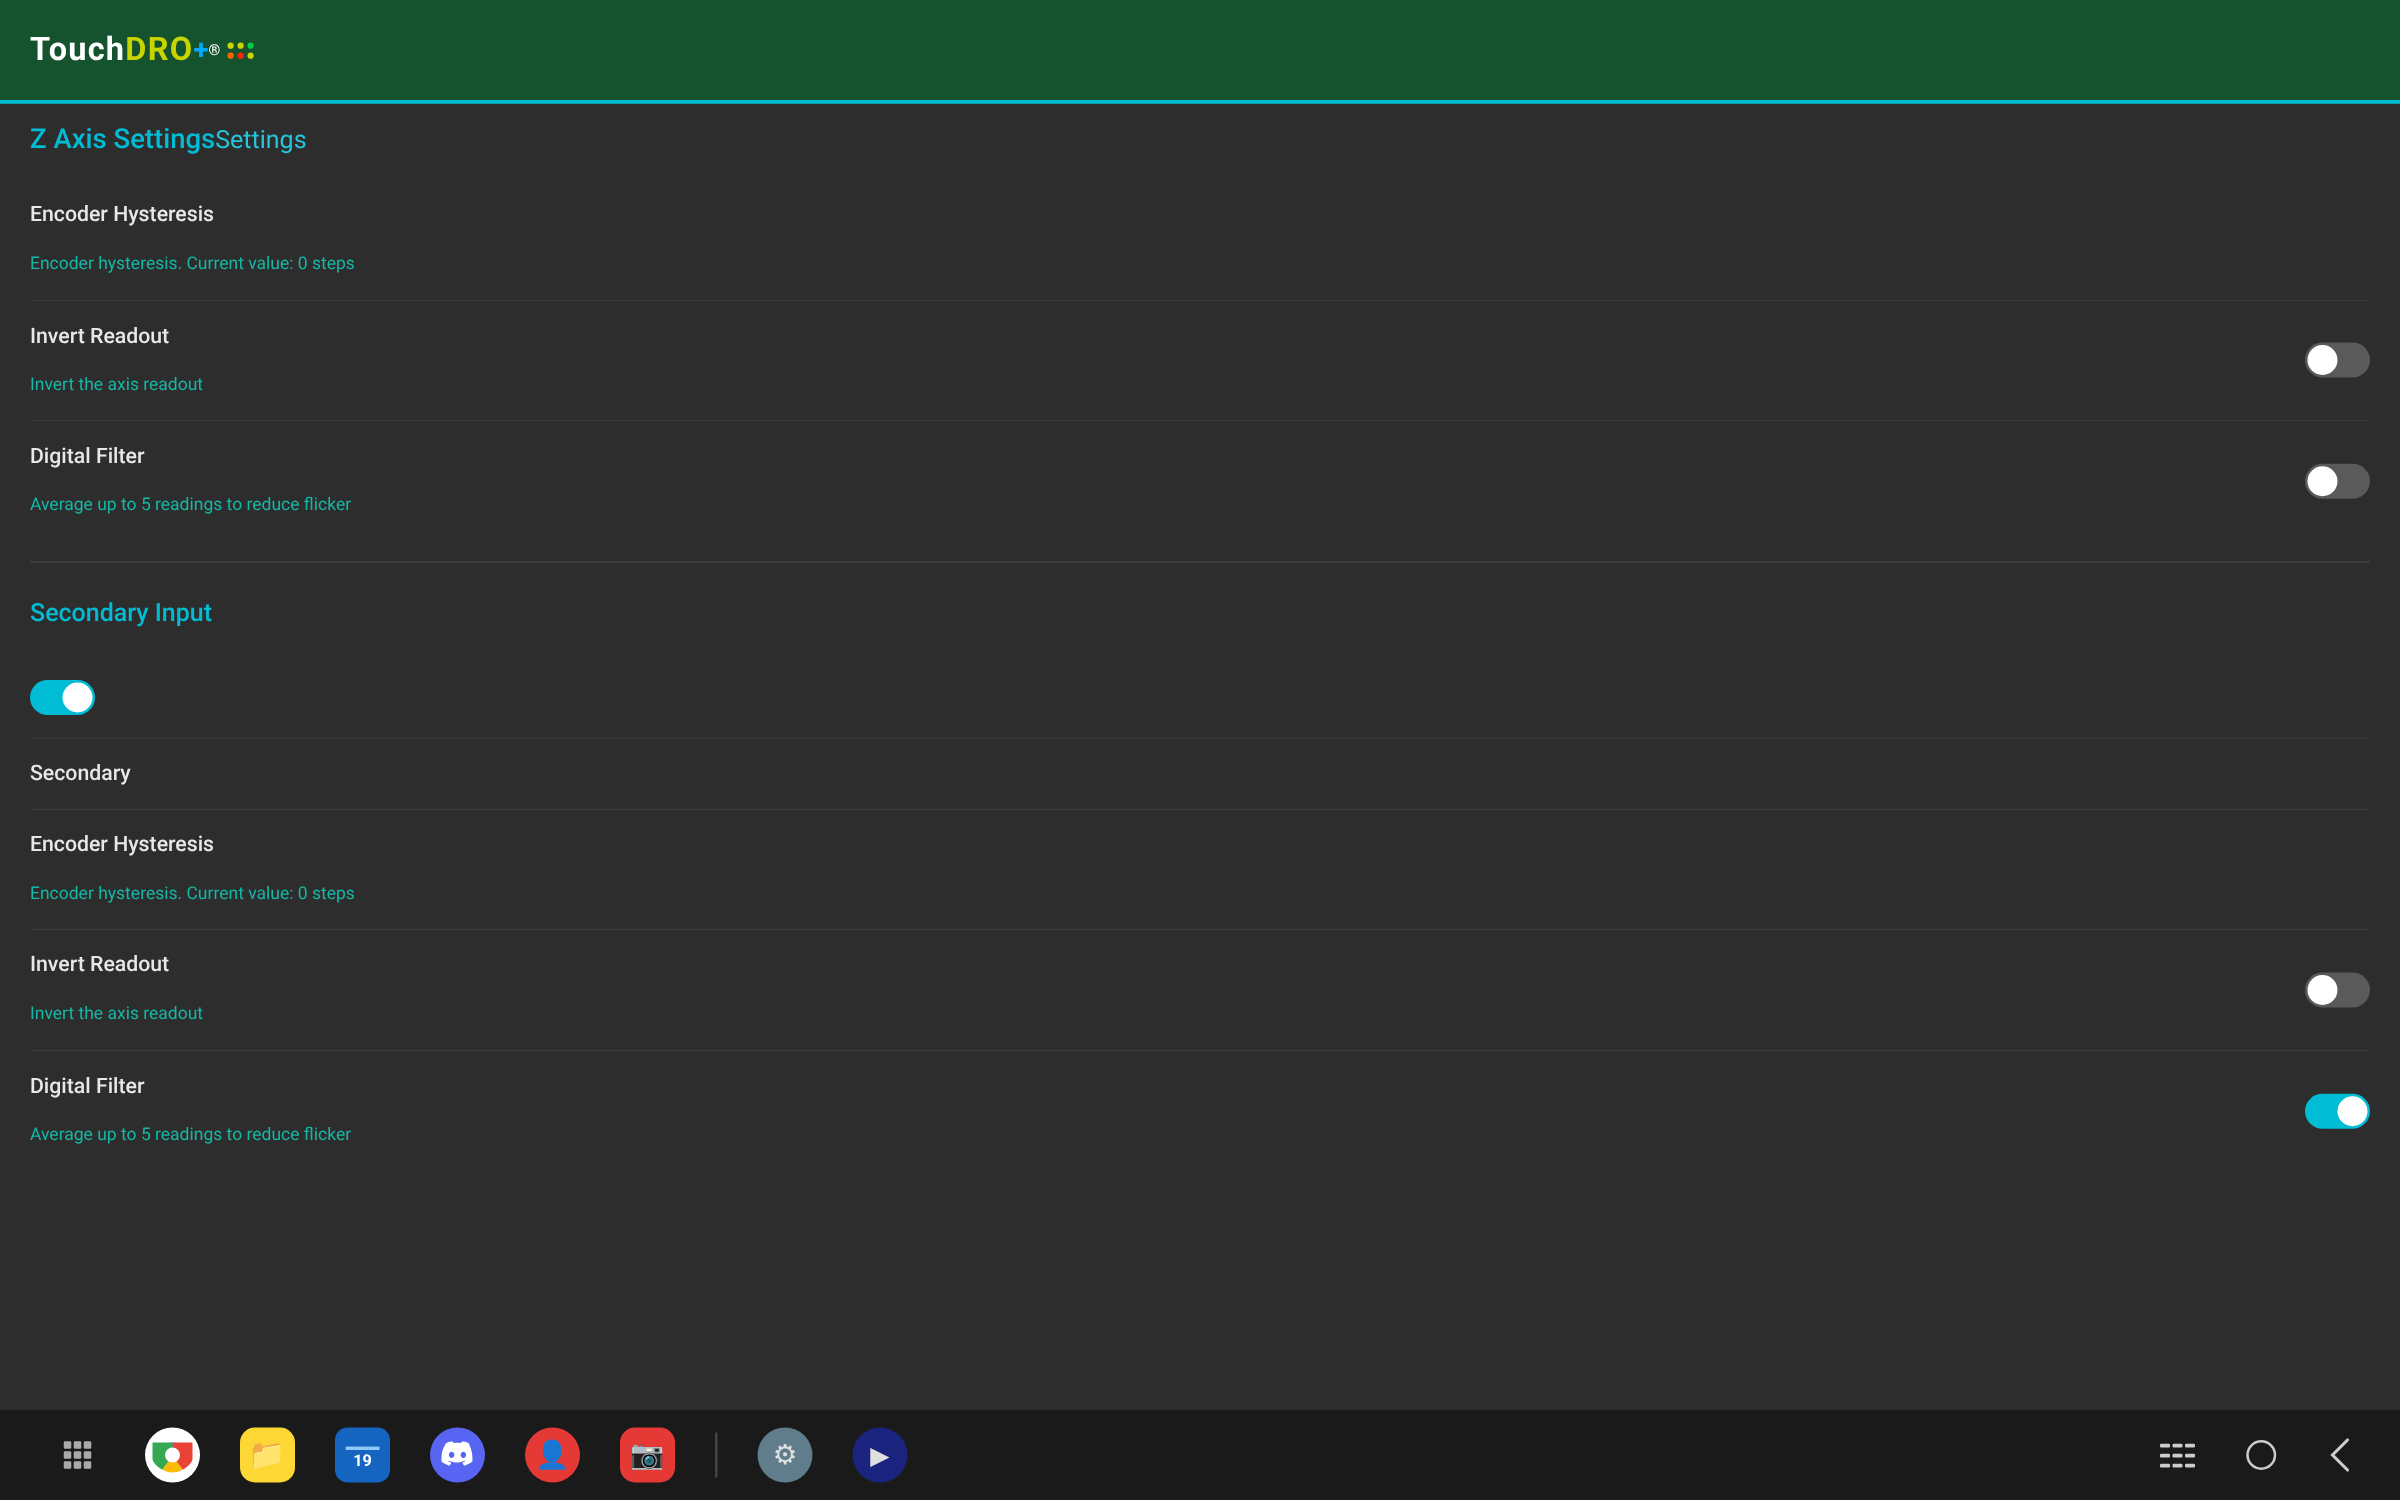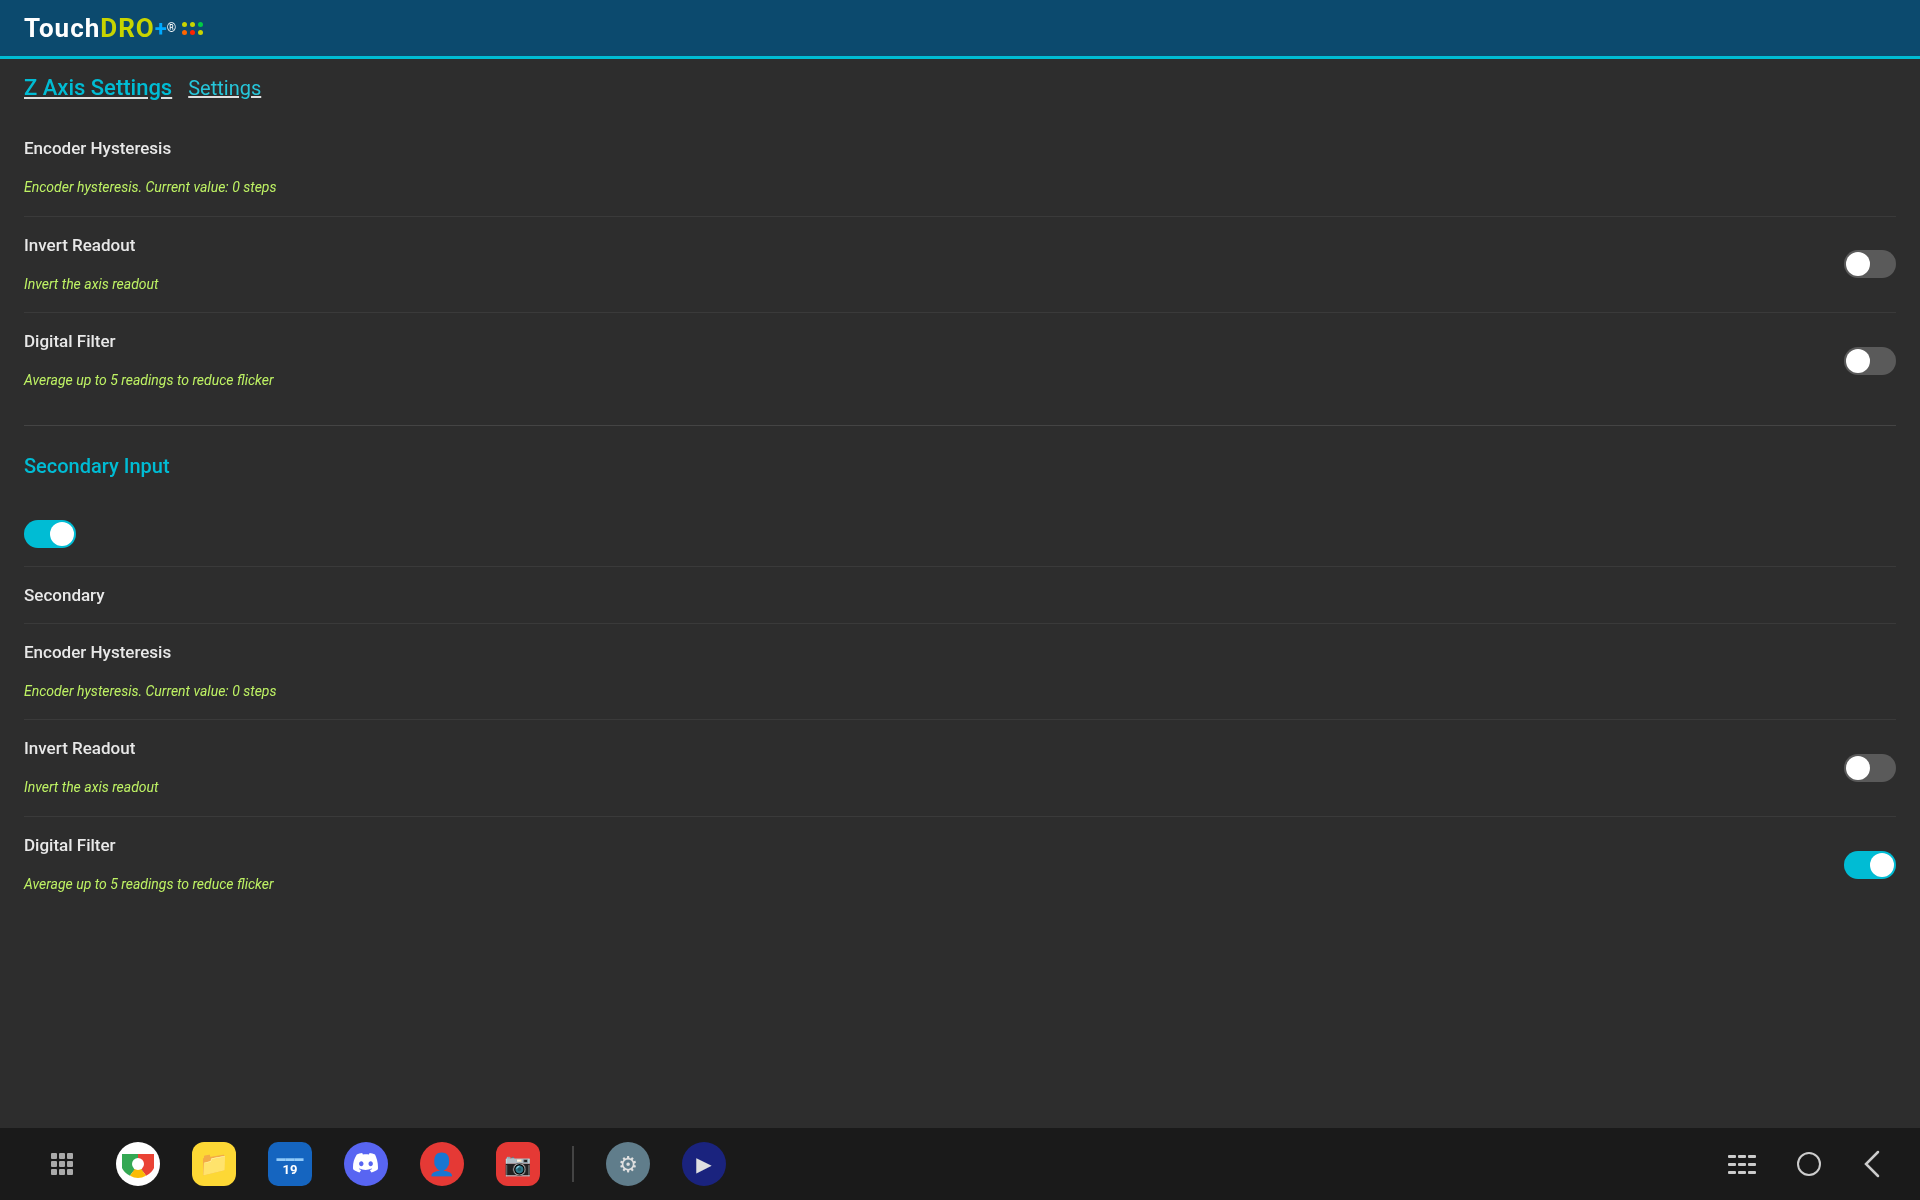--- a/index.html
+++ b/index.html
@@ -9,22 +9,22 @@
       background: #2d2d2d;
       font-family: 'Roboto', Arial, sans-serif;
       color: #e0e0e0;
       overflow: hidden;
       display: flex;
       flex-direction: column;
     }
 
     
     .header {
-      background: #0c4a6e;
-      height: 56px;
+      background: #14532d;
+      height: 80px;
       display: flex;
       align-items: center;
       padding: 0 24px;
       flex-shrink: 0;
     }
     .logo-container {
       display: flex;
       align-items: center;
     }
     .logo-touch {
@@ -73,24 +73,22 @@
     .header-line {
       height: 3px;
       background: #00bcd4;
       flex-shrink: 0;
     }
 
     
     .breadcrumb {
       padding: 16px 24px 12px 24px;
       display: flex;
-      align-items: flex-end;
-      gap: 16px;
+      align-items: flex-start;
       flex-shrink: 0;
-      text-decoration: underline;
     }
     .breadcrumb-title {
       color: #00bcd4;
       font-size: 22px;
       font-weight: 500;
     }
     .breadcrumb-default {
       color: #26c6da;
       font-size: 20px;
       font-weight: 400;
@@ -127,23 +125,22 @@
     }
 
     .setting-title {
       font-size: 17px;
       font-weight: 500;
       color: #e8e8e8;
     }
 
     .setting-desc {
       font-size: 14px;
-      color: #bef264;
+      color: #14b8a6;
       line-height: 1.4;
-      font-style: italic;
     }
 
     
     .toggle {
       width: 52px;
       height: 28px;
       border-radius: 14px;
       position: relative;
       cursor: pointer;
       flex-shrink: 0;

